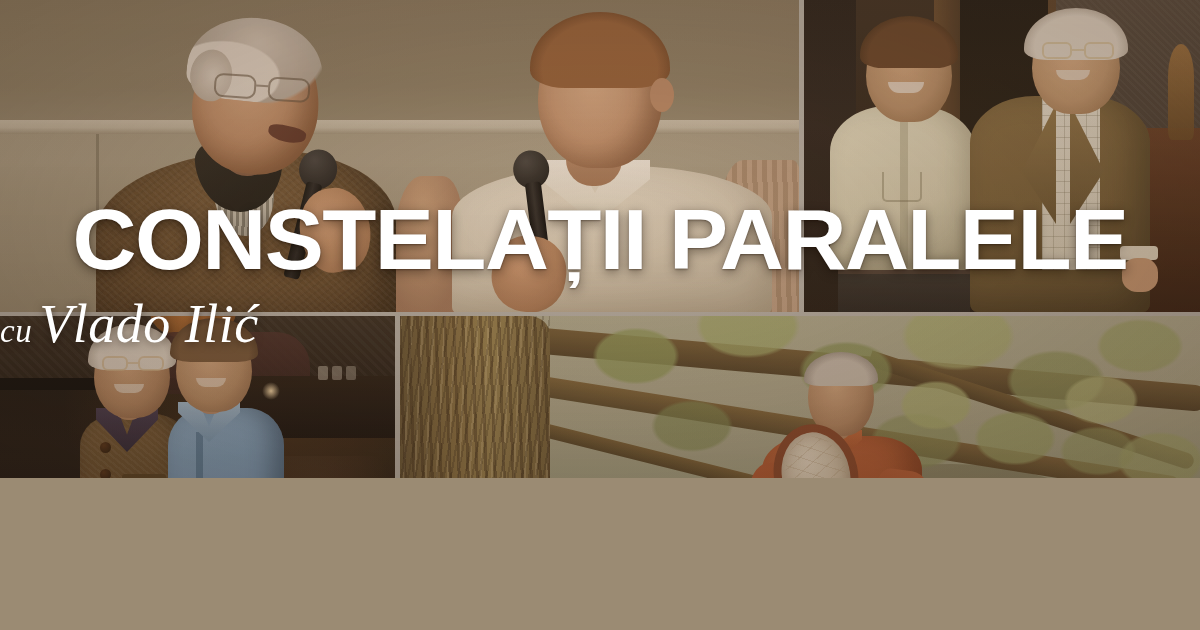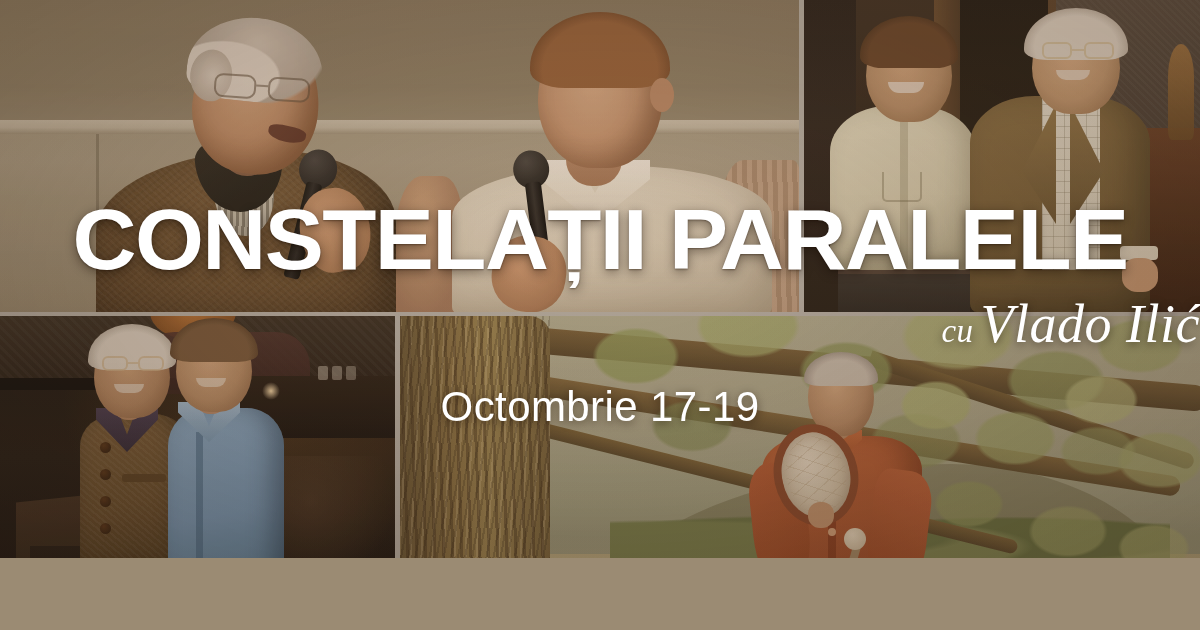--- a/index.html
+++ b/index.html
@@ -3,21 +3,21 @@
 <meta charset="utf-8">
 <title>Constelatii Paralele</title>
 <style>
   * { margin:0; padding:0; box-sizing:border-box; }
   html,body {
     width:1200px; height:630px; overflow:hidden;
     background:#9b8b73;
     font-family:"Liberation Sans", sans-serif;
   }
   #poster {
-    position:relative; width:1200px; height:558px; overflow:hidden;
+    position:relative; width:1200px; height:478px; overflow:hidden;
     background:#b8b5b0;
   }
 
   
   .panel { position:absolute; overflow:hidden; }
   #panel-tl { left:0;    top:0;    width:799px;  height:312px; }
   #panel-tr { left:804px;top:0;    width:396px;  height:312px; }
   #panel-bl { left:0;    top:316px;width:395px;  height:314px; }
   #panel-br { left:400px;top:316px;width:800px;  height:314px; }
 
@@ -627,21 +627,21 @@
     font-family:"Liberation Sans", sans-serif;
     font-weight:700; font-size:86px; line-height:1.02;
     letter-spacing:-1.5px;
     text-shadow:0 3px 10px rgba(20,10,0,.45), 0 1px 2px rgba(30,15,0,.4);
     white-space:nowrap;
     transform:scaleX(1.03);
   }
 
   #subtitle {
     position:absolute; left:0; right:0; top:296px;
-    text-align:right; color:#fff;
+    text-align:left; color:#fff;
     font-family:"Liberation Serif", serif;
     font-style:italic; font-weight:400; font-size:49px; line-height:1.05;
     text-shadow:0 2px 8px rgba(20,10,0,.5);
     white-space:nowrap;
   }
   #subtitle .sm {
     font-size:33px; letter-spacing:.5px; padding-right:7px;
   }
   #subtitle .nm { font-size:54px; letter-spacing:.5px; }
 
@@ -842,17 +842,16 @@
   <div id="grade"></div>
   <div id="grade2"></div>
 
   <div id="titleblock">
     <div id="title">CONSTELAȚII PARALELE</div>
 
     <div id="subtitle">
       <span class="sm">cu</span><span class="nm">Vlado Ilić</span>
     </div>
 
-    <div id="dateline">Octombrie 17-19</div>
 
   </div>
 
 </div>
 
 </body></html>

